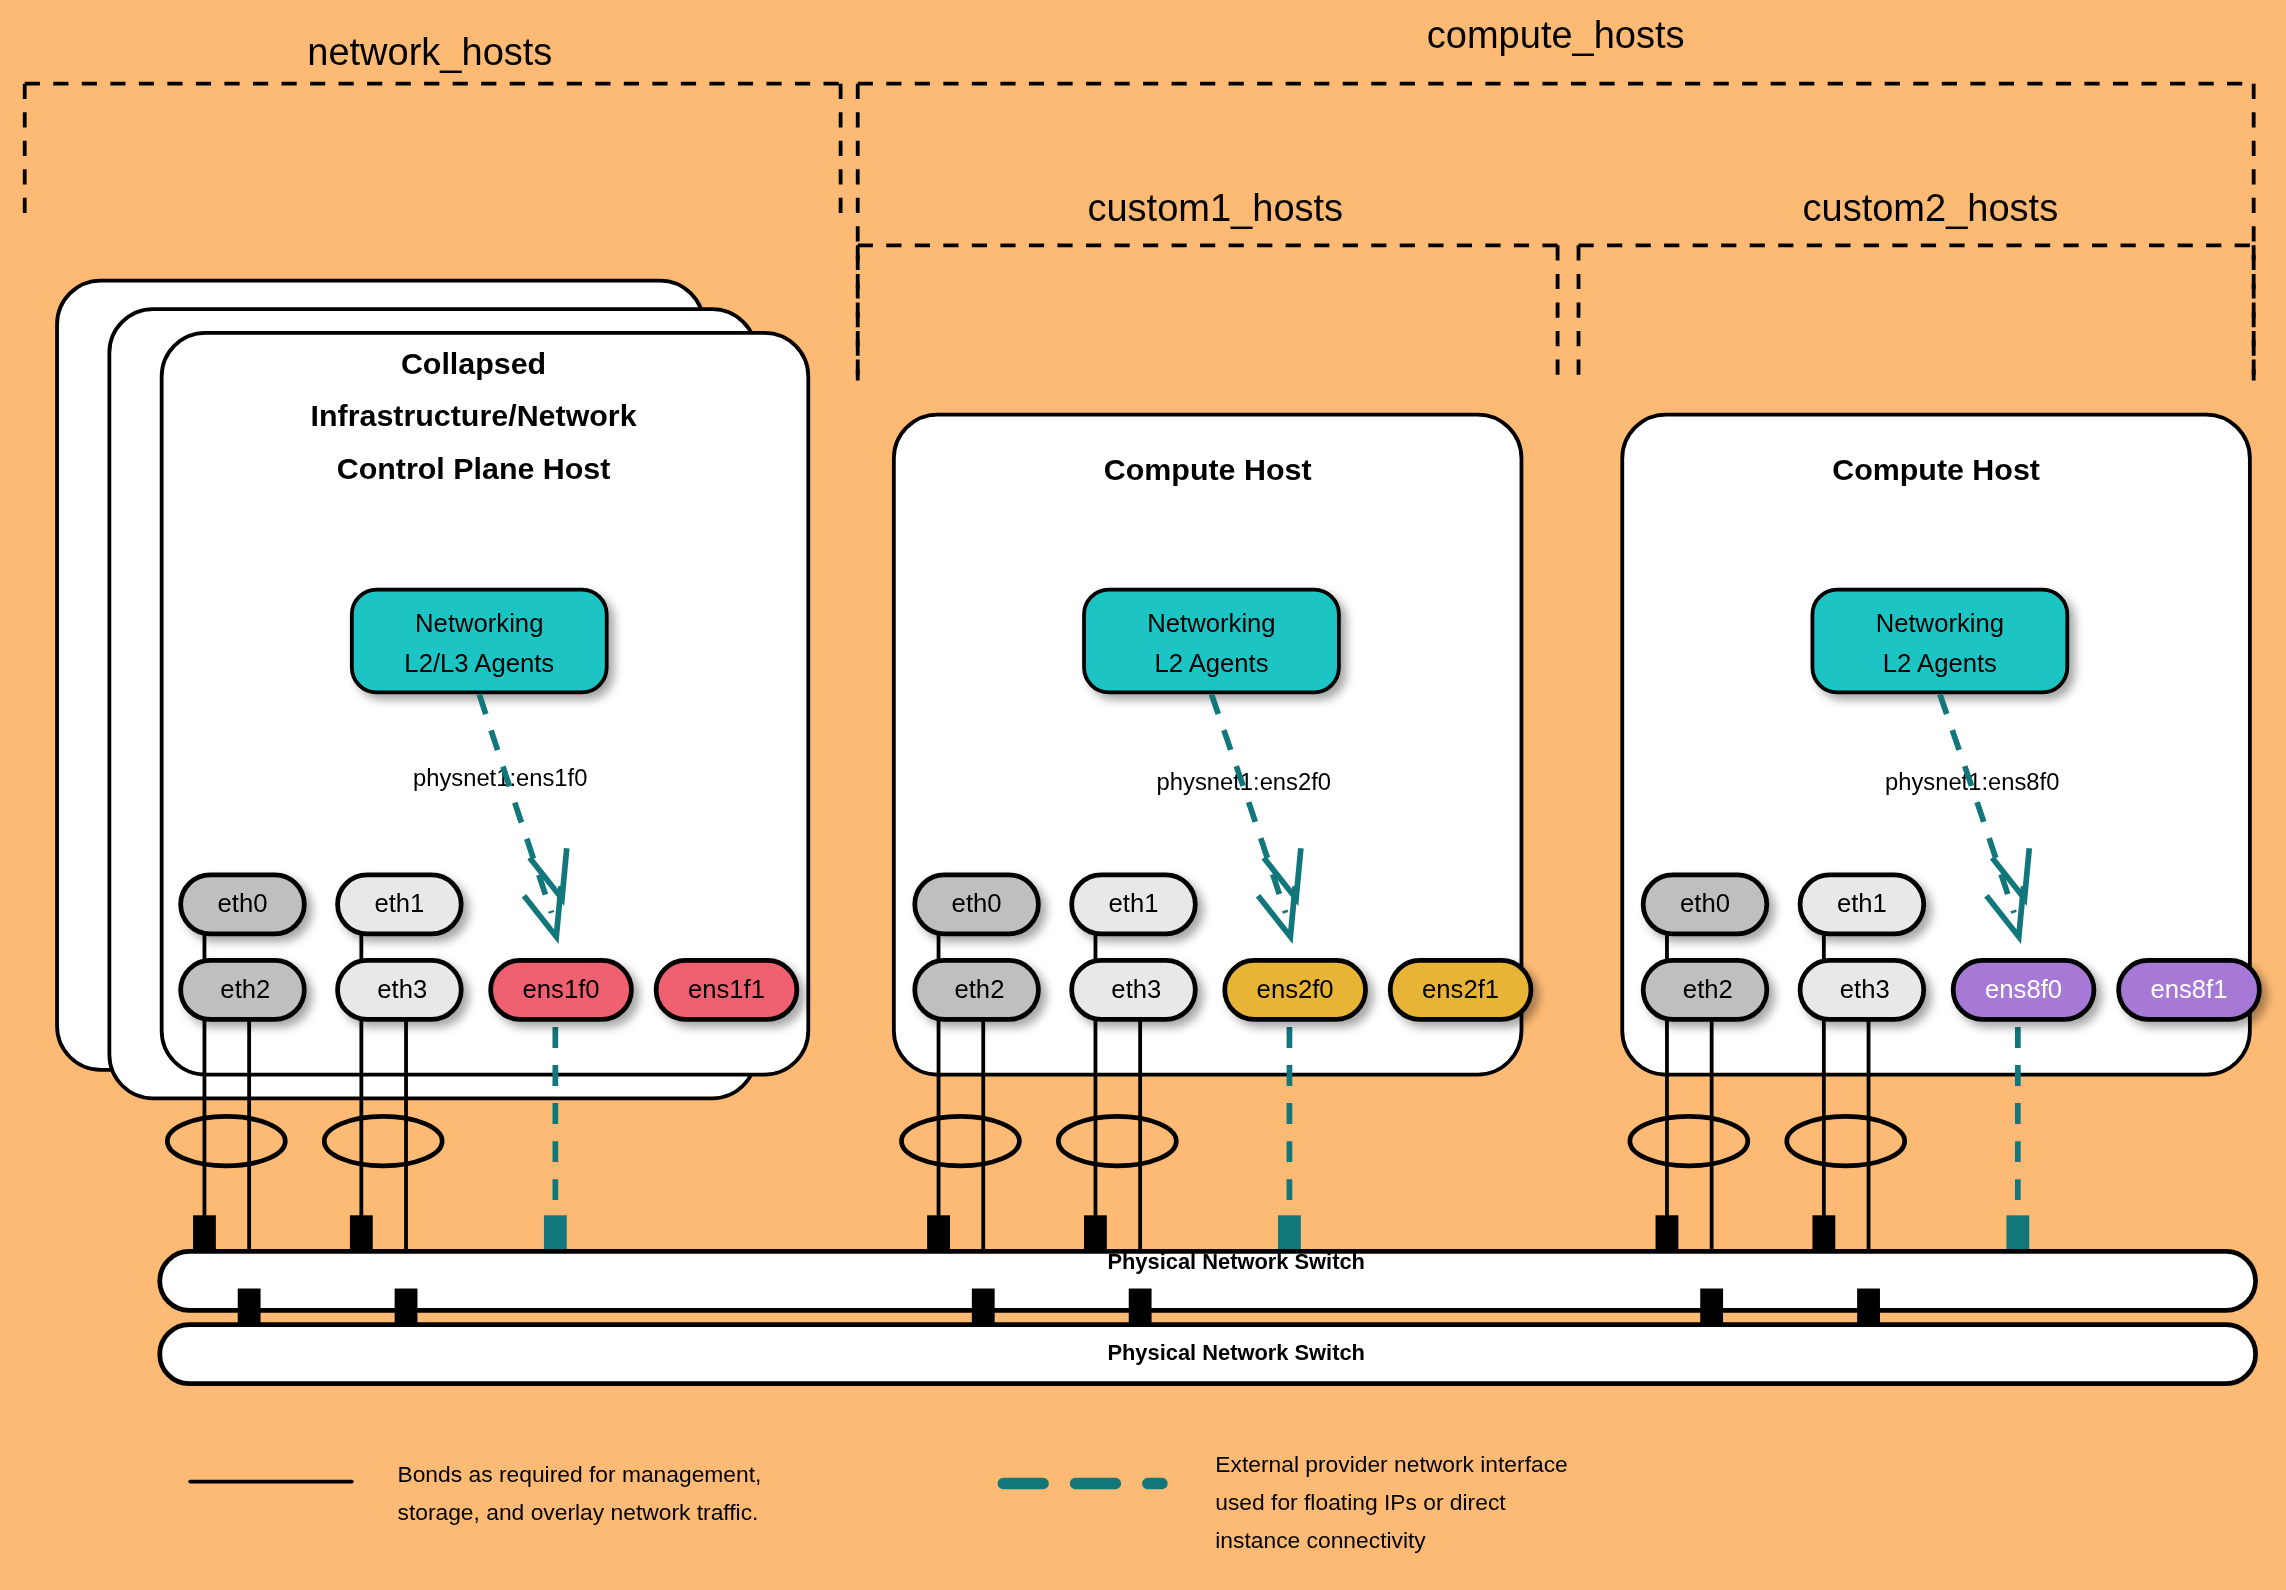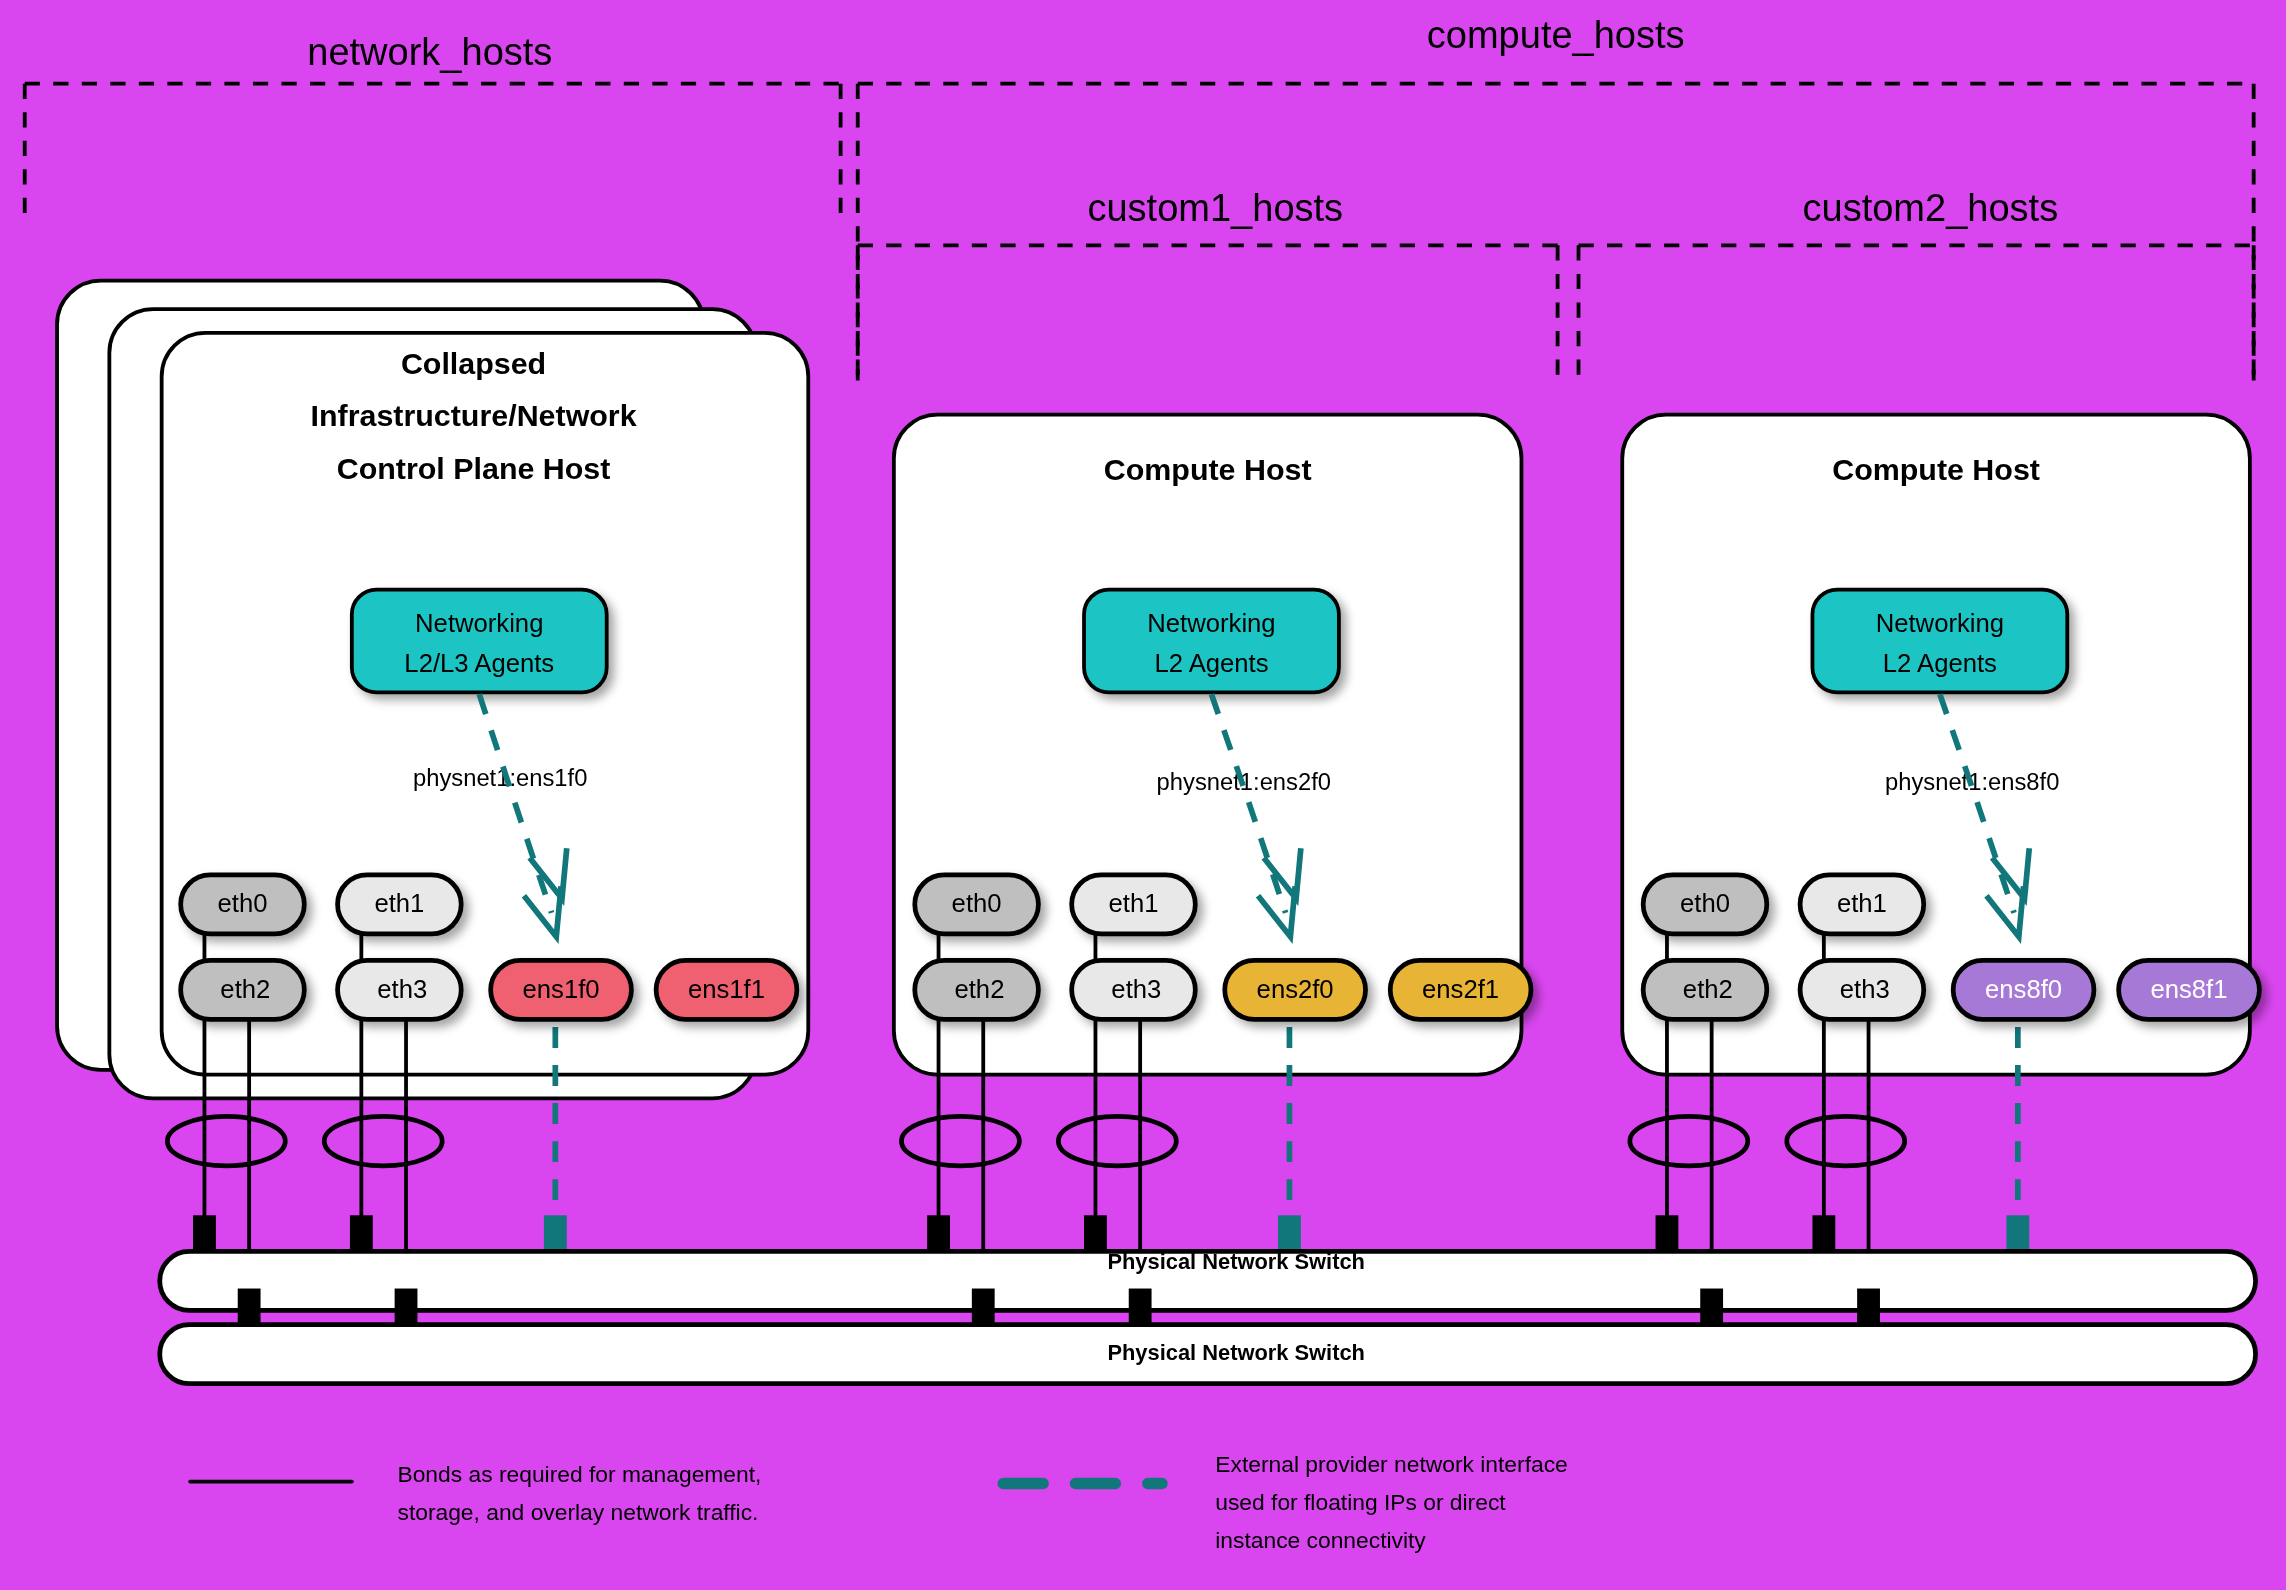--- a/index.html
+++ b/index.html
@@ -8,21 +8,21 @@
     padding: 0;
     background: #ffffff;
   }
   body {
     font-family: "Liberation Sans", sans-serif;
   }
   #diagram-root {
     position: relative;
     width: 2286px;
     height: 1590px;
-    background: #d946ef;
+    background: #fdba74;
     overflow: hidden;
   }
   svg#scene {
     position: absolute;
     left: 0;
     top: 0;
     width: 2286px;
     height: 1590px;
     display: block;
   }

